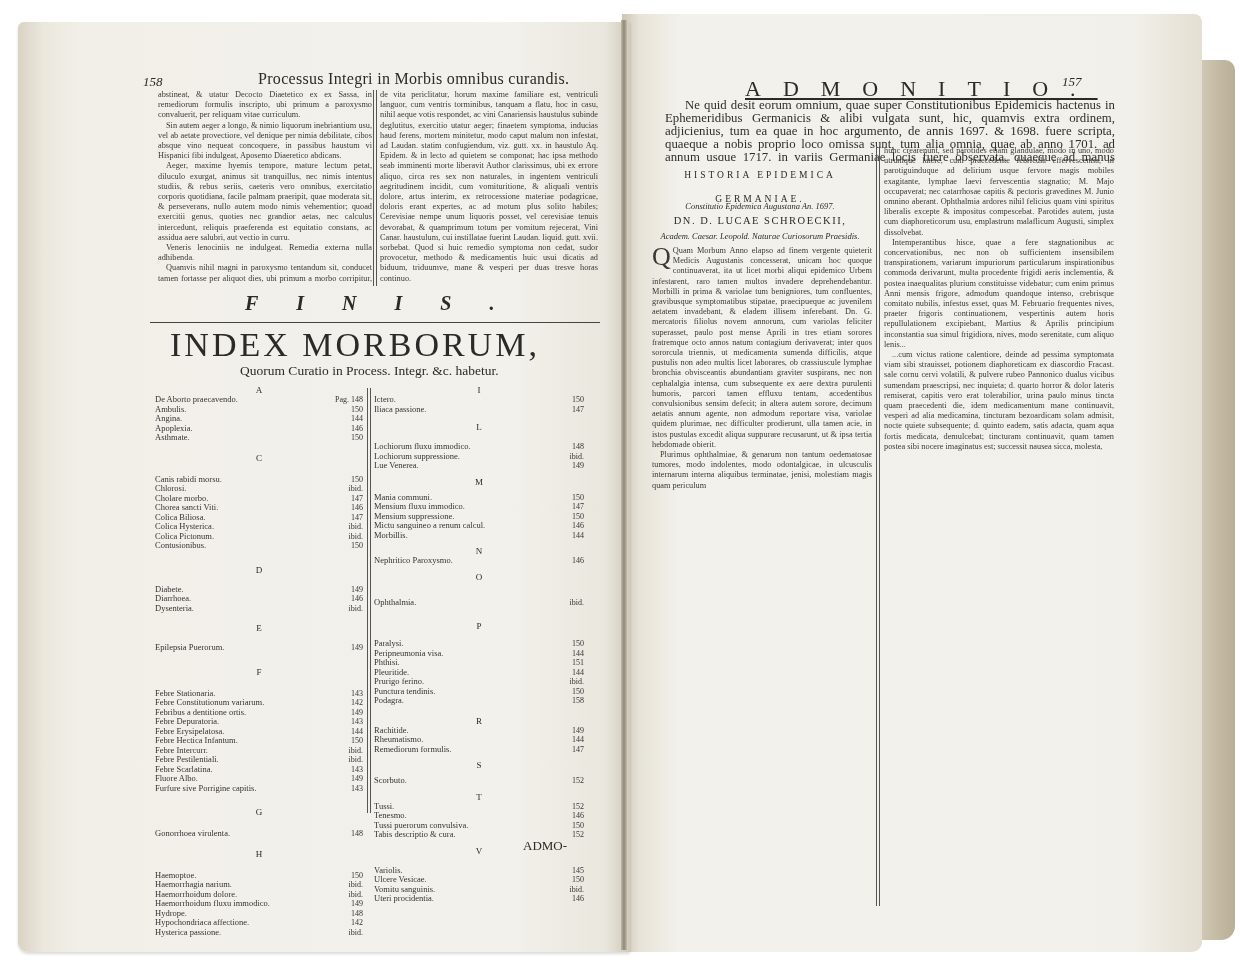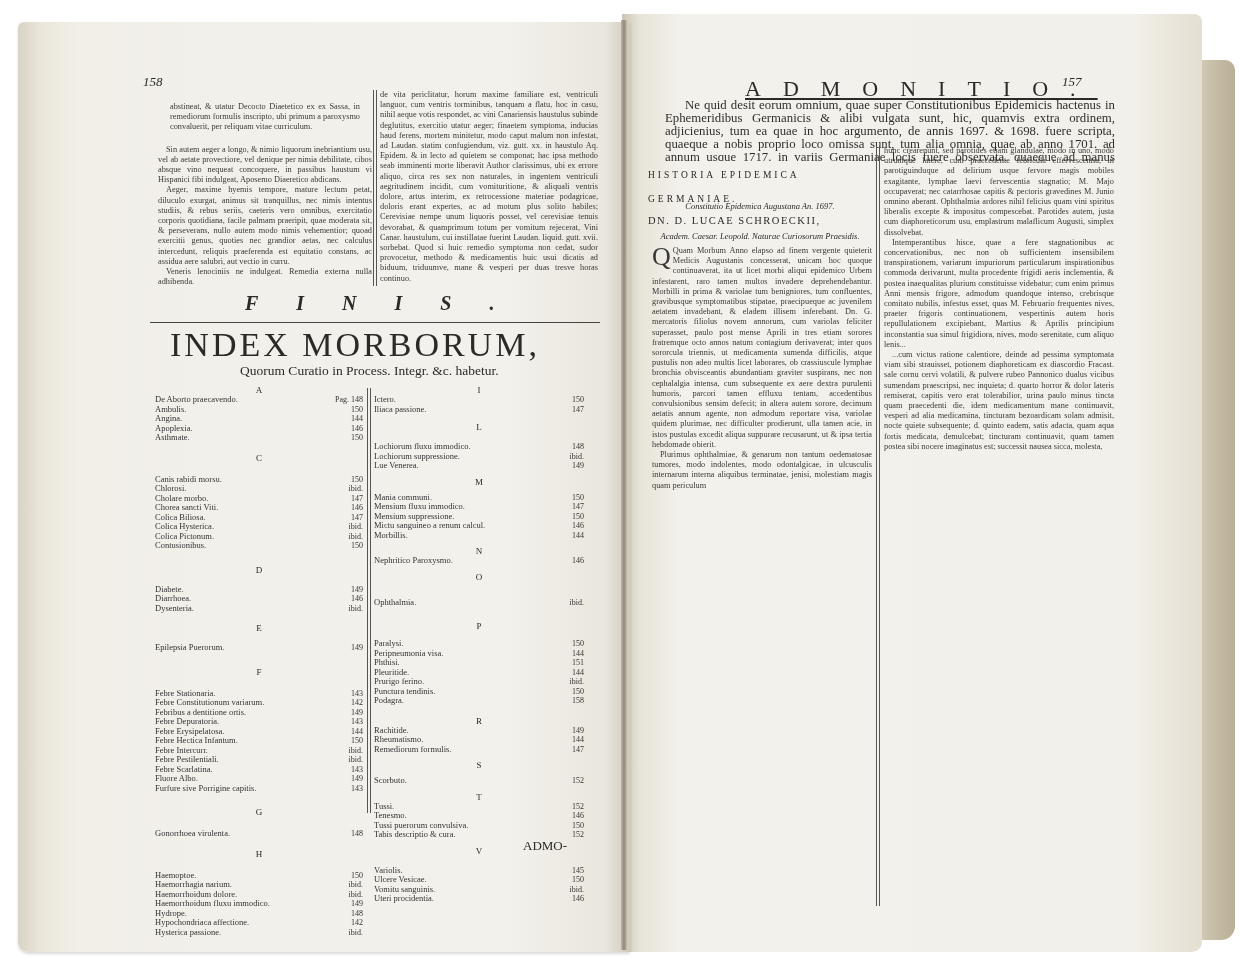--- a/index.html
+++ b/index.html
@@ -16,38 +16,39 @@
   .vrule{position:absolute;width:1px;background:#555;}
   .hrule{position:absolute;height:1px;background:#444;}
   .finis{font-size:20px;font-style:italic;font-weight:bold;letter-spacing:38px;}
   .index-title{font-size:34px;letter-spacing:3px;}
   .index-sub{font-size:13.5px;}
   .letter-head{font-size:9px;text-align:center;}
   .entry{font-size:8.5px;line-height:9.5px;display:flex;justify-content:space-between;color:#333;}
   .entry .pg{font-size:8px;}
   .admonitio{font-size:22px;letter-spacing:22px;text-decoration:underline;}
   .admon-txt{font-size:12.8px;line-height:13px;text-align:justify;color:#2f2e2b;}
-  .small-caps{font-size:9.5px;letter-spacing:3px;}
+  .small-caps{font-size:9.5px;letter-spacing:3px;text-align:center;}
   .ital-c{font-size:8.5px;font-style:italic;text-align:center;}
   .catch{font-size:13px;}
   .dropcap{float:left;font-size:26px;line-height:22px;margin-right:2px;}
 </style>
 </head>
 <body>
 
 <div class="book">
   <div class="page-edge"></div>
   <div class="right-page"></div>
   <div class="left-page"></div>
   <div class="gutter"></div>
 
   <div class="abs pgno" style="left:143px;top:74px;">158</div>
+  <div class="abs runhead" style="left:258px;top:70px;">Processus Integri in Morbis omnibus curandis.</div>
 
   <div class="abs body-txt" style="left:158px;top:90px;width:214px;height:194px;overflow:hidden;">
-    <p style="margin:12px">abstineat, &amp; utatur Decocto Diaetetico ex ex Sassa, in remediorum formulis inscripto, ubi primum a paroxysmo convaluerit, per reliquam vitae curriculum.</p>
+    <p style="margin:0">abstineat, &amp; utatur Decocto Diaetetico ex ex Sassa, in remediorum formulis inscripto, ubi primum a paroxysmo convaluerit, per reliquam vitae curriculum.</p>
     <p style="margin:0;text-indent:8px">Sin autem aeger a longo, &amp; nimio liquorum inebriantium usu, vel ab aetate provectiore, vel denique per nimia debilitate, cibos absque vino nequeat concoquere, in passibus haustum vi Hispanici fibi indulgeat, Aposemo Diaeretico abdicans.</p>
     <p style="margin:0;text-indent:8px">Aeger, maxime hyemis tempore, mature lectum petat, diluculo exurgat, animus sit tranquillus, nec nimis intentus studiis, &amp; rebus seriis, caeteris vero omnibus, exercitatio corporis quotidiana, facile palmam praeripit, quae moderata sit, &amp; perseverans, nullo autem modo nimis vehementior; quoad exercitii genus, quoties nec grandior aetas, nec calculus intercedunt, reliquis praeferenda est equitatio constans, ac assidua aere salubri, aut vectio in curru.</p>
     <p style="margin:0;text-indent:8px">Veneris lenociniis ne indulgeat. Remedia externa nulla adhibenda.</p>
     <p style="margin:0;text-indent:8px">Quamvis nihil magni in paroxysmo tentandum sit, conducet tamen fortasse per aliquot dies, ubi primum a morbo corripitur, a carnibus abstinere, juscula uti avenaceo, aut alio pari alimento, sin autem spiritus animales ataxiam concipere apti sunt, non expedit a carnibus abstinere diutius quam ventriculus earum usum aversetur, ne quid autem vel in quantitate, vel in qualitate ciborum aut potus peccet.</p>
 
   </div>
   <div class="vrule" style="left:373px;top:90px;height:196px;"></div>
   <div class="vrule" style="left:376px;top:90px;height:196px;"></div>
   <div class="abs body-txt" style="left:380px;top:90px;width:218px;height:194px;overflow:hidden;">
     <p style="margin:0">de vita periclitatur, horum maxime familiare est, ventriculi languor, cum ventris torminibus, tanquam a flatu, hoc in casu, nihil aeque votis respondet, ac vini Canariensis haustulus subinde deglutitus, exercitio utatur aeger; finaetem symptoma, inducias haud ferens, mortem minitetur, modo caput malum non infestat, ad Laudan. statim confugiendum, viz. gutt. xx. in haustulo Aq. Epidem. &amp; in lecto ad quietem se componat; hac ipsa methodo seab imminenti morte liberavit Author clarissimus, ubi ex errore aliquo, circa res sex non naturales, in ingentem ventriculi aegritudinem incidit, cum vomituritione, &amp; aliquali ventris dolore, artus interim, ex retrocessione materiae podagricae, doloris erant expertes, ac ad motum plus solito habiles; Cerevisiae nempe unum liquoris posset, vel cerevisiae tenuis devorabat, &amp; quamprimum totum per vomitum rejecerat, Vini Canar. haustulum, cui instillatae fuerint Laudan. liquid. gutt. xvii. sorbebat. Quod si huic remedio symptoma non cedat, sudor provocetur, methodo &amp; medicamentis huic usui dicatis ad biduum, triduumve, mane &amp; vesperi per duas tresve horas continuo.</p>

